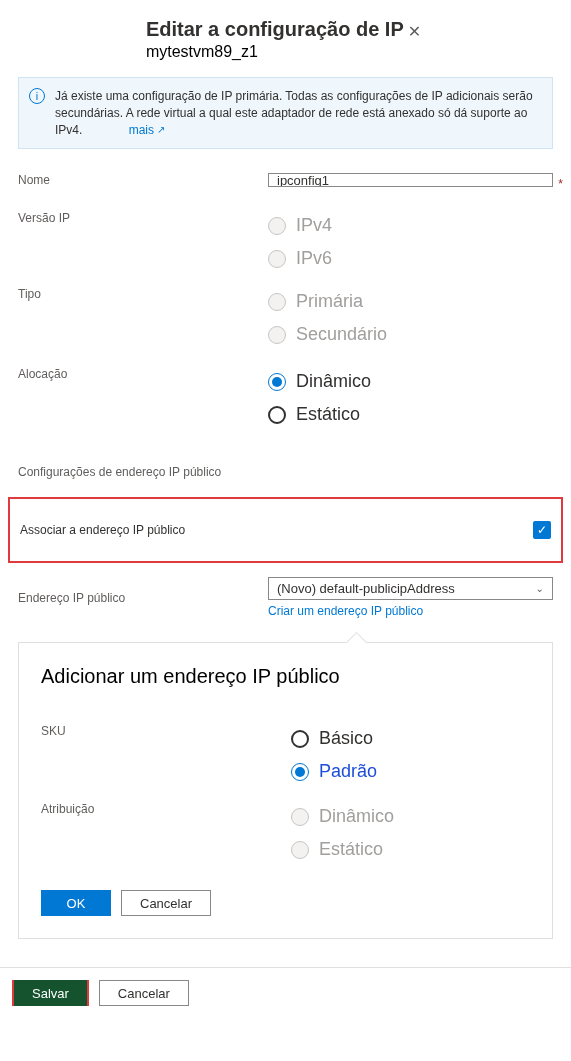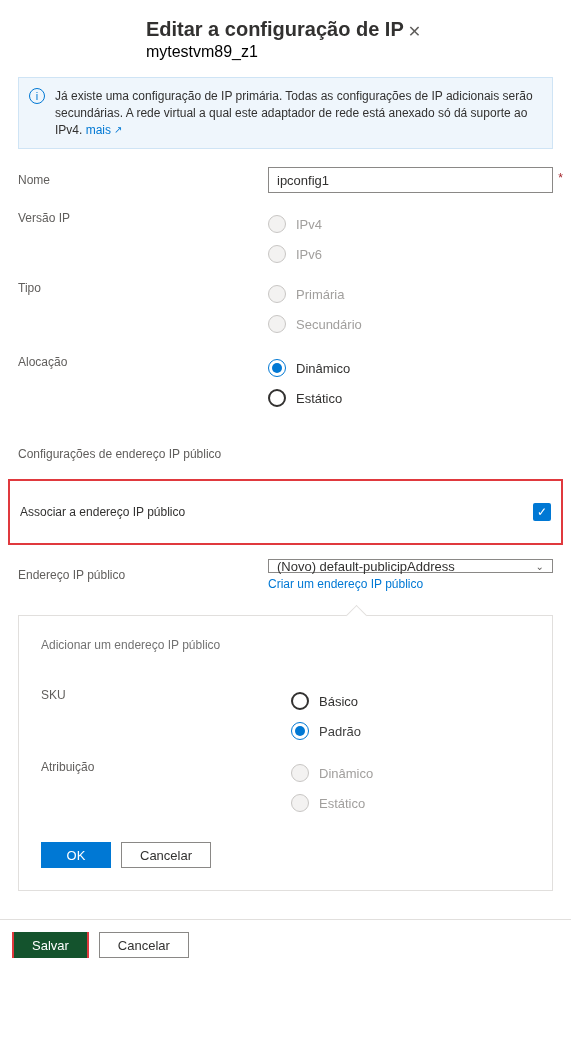--- a/index.html
+++ b/index.html
@@ -35,79 +35,79 @@
     left: 10px;
     top: 10px;
     width: 16px; height: 16px;
     border: 1px solid #0078d4;
     border-radius: 50%;
     color: #0078d4;
     font-size: 11px;
     text-align: center;
     line-height: 14px;
   }
-  .info-link { color: #0078d4; cursor: pointer; display: inline-flex; align-items: center; gap: 3px; }
+  .info-link { color: #0078d4; cursor: pointer; display: inline-flex; align-items: center; gap: 3px; margin-left: 43px; }
   .ext-icon { font-size: 10px; }
   .form-row {
     display: flex;
     align-items: center;
     margin-top: 18px;
     min-height: 26px;
   }
   .form-label {
     width: 250px;
     font-size: 12px;
     color: #605e5c;
     flex-shrink: 0;
   }
   .form-control { flex: 1; position: relative; }
   .text-input {
     width: 100%;
-    height: 26px;
+    height: 14px;
     border: 1px solid #8a8886;
     padding: 0 8px;
     font-size: 13px;
     color: #323130;
   }
   .req-star { color: #a4262c; position: absolute; right: -10px; top: 4px; font-size: 12px; }
   .radio-row { display: flex; align-items: center; margin-bottom: 12px; }
   .radio-row:last-child { margin-bottom: 0; }
   .radio {
     width: 18px; height: 18px; border-radius: 50%;
     border: 1px solid #8a8886; margin-right: 10px;
     display: flex; align-items: center; justify-content: center;
     background: #fff;
   }
   .radio.disabled { border-color: #c8c6c4; background: #f3f2f1; }
   .radio.selected { border-color: #0078d4; border-width: 1px; }
   .radio.selected::after {
     content: ""; width: 10px; height: 10px; border-radius: 50%; background: #0078d4;
   }
-  .radio-label { font-size: 13px; color: #605e5c; }
+  .radio-label { font-size: 18px; color: #605e5c; }
   .radio-label.disabled { color: #a19f9d; }
   .section-label {
     font-size: 12px; color: #605e5c; margin-top: 28px;
   }
   .checkbox {
     width: 18px; height: 18px; background: #0078d4; border-radius: 2px;
     display: flex; align-items: center; justify-content: center;
     color: #fff; font-size: 12px;
   }
   .highlight-box {
     border: 2px solid #e0393e;
     padding: 22px 10px;
     display: flex;
     align-items: center;
     justify-content: space-between;
     margin-top: 18px;
     margin-left: -10px;
     margin-right: -10px;
   }
   .select-box {
-    width: 100%; height: 14px; border: 1px solid #8a8886;
+    width: 100%; height: 23px; border: 1px solid #8a8886;
     display: flex; align-items: center; justify-content: space-between;
     padding: 0 8px; font-size: 13px; color: #323130;
   }
   .chevron { font-size: 10px; color: #605e5c; }
   .link { color: #0078d4; font-size: 12px; cursor: pointer; margin-top: 4px; display: inline-block; }
   .callout {
     border: 1px solid #e1dfdd;
     margin-top: 24px;
     padding: 22px 22px 22px 22px;
     position: relative;
@@ -115,21 +115,21 @@
   .callout::before {
     content: "";
     position: absolute;
     top: -8px; left: 330px;
     width: 14px; height: 14px;
     background: #fff;
     border-left: 1px solid #e1dfdd;
     border-top: 1px solid #e1dfdd;
     transform: rotate(45deg);
   }
-  .callout-title { font-size: 12px; font-weight: 400; color: #737373; margin-bottom: 36px; }
+  .callout-title { font-size: 20px; font-weight: 400; color: #000000; margin-bottom: 36px; }
   .callout .form-row { margin-top: 14px; align-items: flex-start; }
   .callout .form-label { width: 250px; }
   .callout .text-input { border-color: #8a8886; }
   .btn-row { display: flex; gap: 10px; margin-top: 30px; }
   .btn {
     height: 26px; min-width: 70px; padding: 0 18px;
     font-size: 13px; border: 1px solid #8a8886;
     background: #fff; cursor: pointer;
     display: flex; align-items: center; justify-content: center;
   }
@@ -247,21 +247,21 @@
 
     <div class="form-row" style="align-items:flex-start;margin-top:20px;">
       <div class="form-label">SKU</div>
       <div class="form-control radio-stack">
         <div class="radio-row">
           <div class="radio" style="border-width:2px;border-color:#323130;"></div>
           <div class="radio-label" style="color:#323130;">Básico</div>
         </div>
         <div class="radio-row">
           <div class="radio selected"></div>
-          <div class="radio-label" style="color:#404040;">Padrão</div>
+          <div class="radio-label" style="color:#1d4ed8;">Padrão</div>
         </div>
       </div>
     </div>
 
     <div class="form-row" style="align-items:flex-start;margin-top:20px;">
       <div class="form-label">Atribuição</div>
       <div class="form-control radio-stack">
         <div class="radio-row">
           <div class="radio disabled"></div>
           <div class="radio-label disabled">Dinâmico</div>

